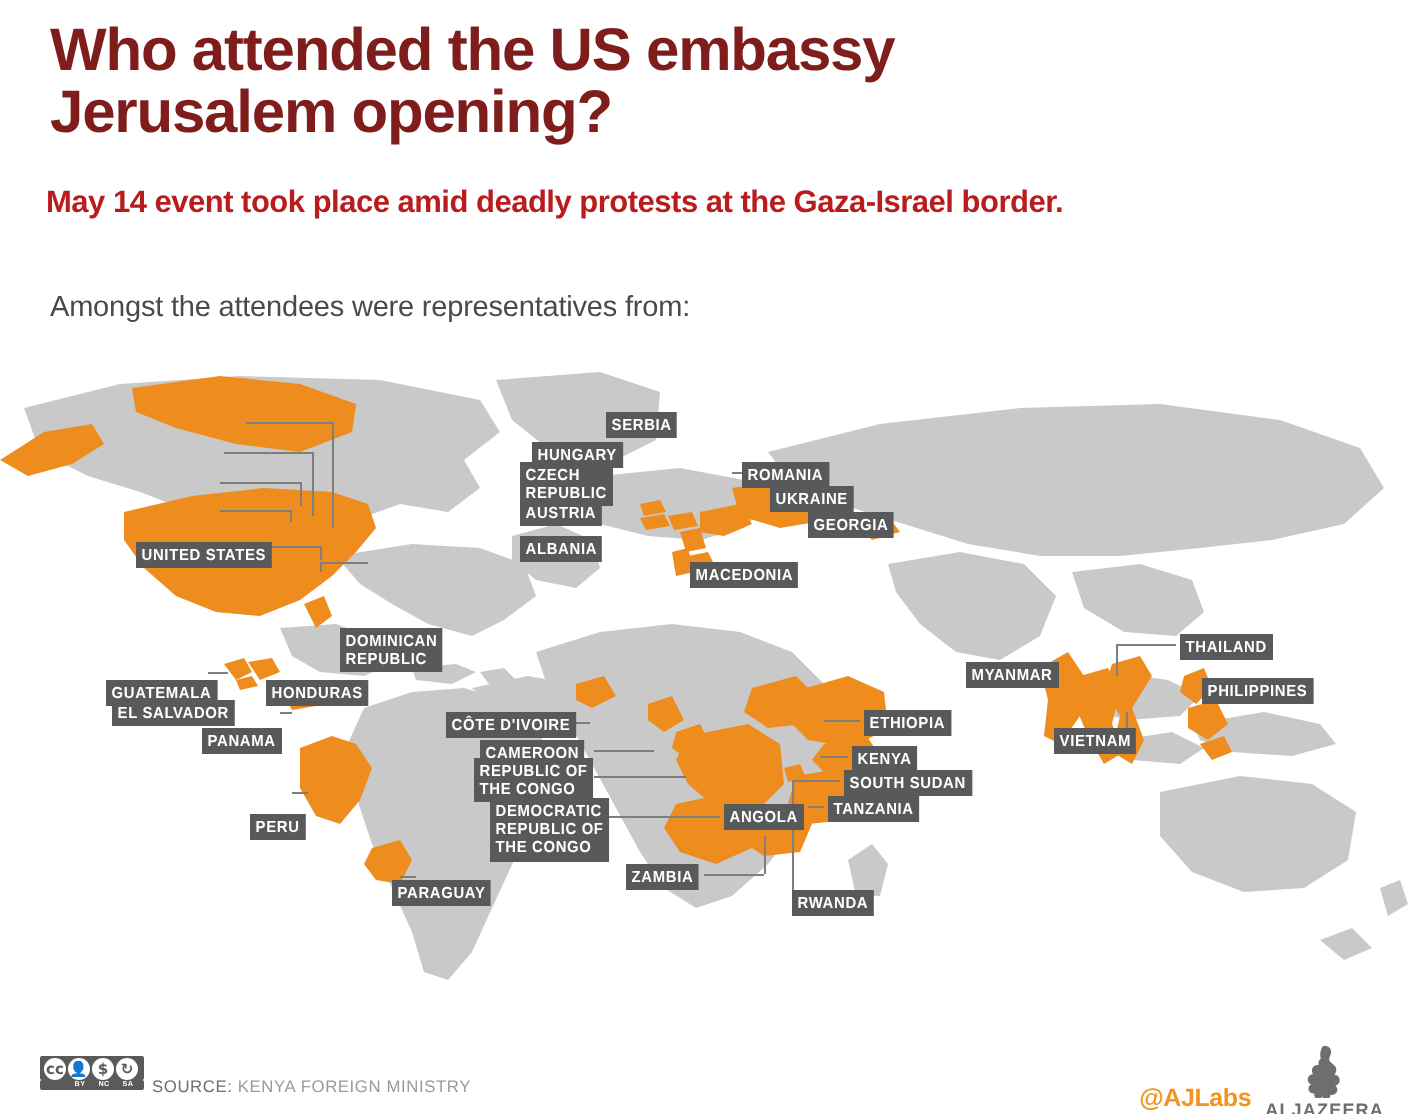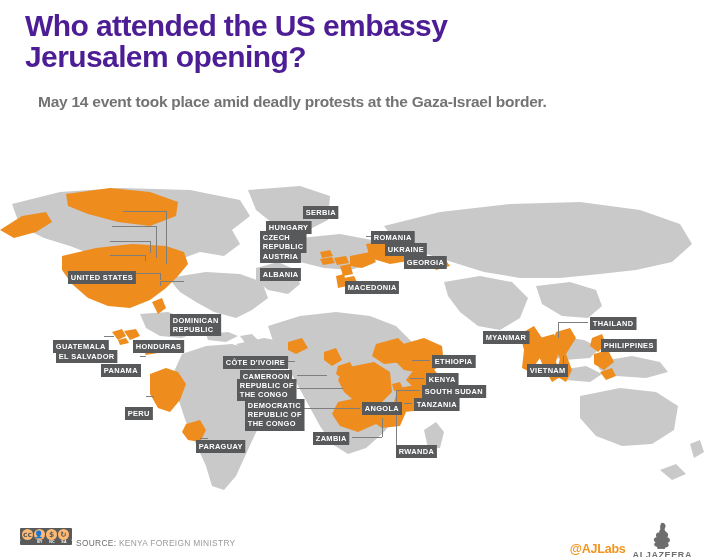--- a/index.html
+++ b/index.html
@@ -8,26 +8,26 @@
     width:704px; height:557px; position:relative; overflow:hidden;
     font-family:"Liberation Sans","DejaVu Sans",sans-serif;
     background:#ffffff;
   }
 
   
   #header { position:absolute; left:0; top:0; width:704px; height:182px; z-index:30; }
   #title {
     position:absolute; left:25px; top:10px; width:560px;
     font-size:30px; line-height:31px; font-weight:bold;
-    color:#4c1d95; letter-spacing:-0.6px;
+    color:#7f1d1d; letter-spacing:-0.6px;
   }
   #subtitle {
-    position:absolute; left:38px; top:92px; width:560px;
+    position:absolute; left:23px; top:92px; width:560px;
     font-size:15.5px; line-height:19.5px; font-weight:bold;
-    color:#737373; letter-spacing:-0.25px;
+    color:#b91c1c; letter-spacing:-0.25px;
   }
   #standfirst {
     position:absolute; left:25px; top:146px; width:600px;
     font-size:14.5px; line-height:17px; font-weight:normal;
     color:#4A4A4A; letter-spacing:-0.1px;
   }
 
   
   #map-wrap { position:absolute; left:0; top:186px; width:704px; height:330px; z-index:5; }
   #map-svg { display:block; width:704px; height:330px; }
@@ -45,21 +45,21 @@
   }
 
   .leader { position:absolute; background:#7E7E7E; z-index:15; }
   .leader.h { height:1px; }
   .leader.v { width:1px; }
 
   
   #footer { position:absolute; left:0; top:516px; width:704px; height:41px; z-index:30; background:#fff; }
   #cc-badge { position:absolute; left:20px; top:12px; display:flex; align-items:flex-start; }
   .cc-box { background:#5A5A5A; padding:1px 2px 0 2px; display:flex; align-items:flex-end; border-radius:1px; }
-  .cc-ic { width:11px; height:11px; border-radius:50%; background:#fdba74; color:#5A5A5A;
+  .cc-ic { width:11px; height:11px; border-radius:50%; background:#ffffff; color:#5A5A5A;
            font-size:7.5px; font-weight:bold; display:flex; align-items:center; justify-content:center;
            margin-right:1px; font-family:"DejaVu Sans",sans-serif; }
   .cc-sub { display:flex; margin-top:0px; }
   .cc-sub span { color:#ffffff; font-size:3.6px; font-weight:bold; width:12px; text-align:center; letter-spacing:0.2px; }
   #cc-stack { display:flex; flex-direction:column; }
   #source-text { position:absolute; left:76px; top:22px; font-size:8.4px; color:#9A9A9A;
                  letter-spacing:0.3px; white-space:nowrap; }
   #source-text b { color:#6E6E6E; font-weight:normal; }
 
   #brand { position:absolute; right:12px; top:6px; display:flex; align-items:flex-end; gap:7px; }
@@ -67,20 +67,21 @@
   #aj-logo-wrap { display:flex; flex-direction:column; align-items:center; }
   #aj-glyph { width:34px; height:27px; }
   #aj-word { color:#6E6E6E; font-size:9px; font-weight:bold; letter-spacing:0.6px; margin-top:1px; }
 </style>
 </head>
 <body>
 
 <div id="header">
   <div id="title">Who attended the US embassy Jerusalem opening?</div>
   <div id="subtitle">May 14 event took place amid deadly protests at the Gaza-Israel border.</div>
+  <div id="standfirst">Amongst the attendees were representatives from:</div>
 </div>
 
 <div id="map-wrap">
   <svg id="map-svg" viewBox="0 0 704 330">
     <g fill="#C9C9C9" stroke="none">
 
       <path d="M12,18 L60,6 L120,2 L190,4 L240,14 L250,30 L232,44 L240,58 L224,70 L200,66 L178,74 L150,70 L120,78 L96,70 L70,60 L44,52 L20,40 Z"></path>
       <path d="M248,4 L300,0 L330,10 L328,34 L304,46 L276,40 L256,24 Z"></path>
       <path d="M168,92 L206,86 L240,88 L262,96 L268,112 L252,124 L236,132 L214,126 L196,116 L180,106 Z"></path>
       <path d="M140,128 L168,126 L190,134 L196,146 L182,152 L160,150 L146,142 Z"></path>

